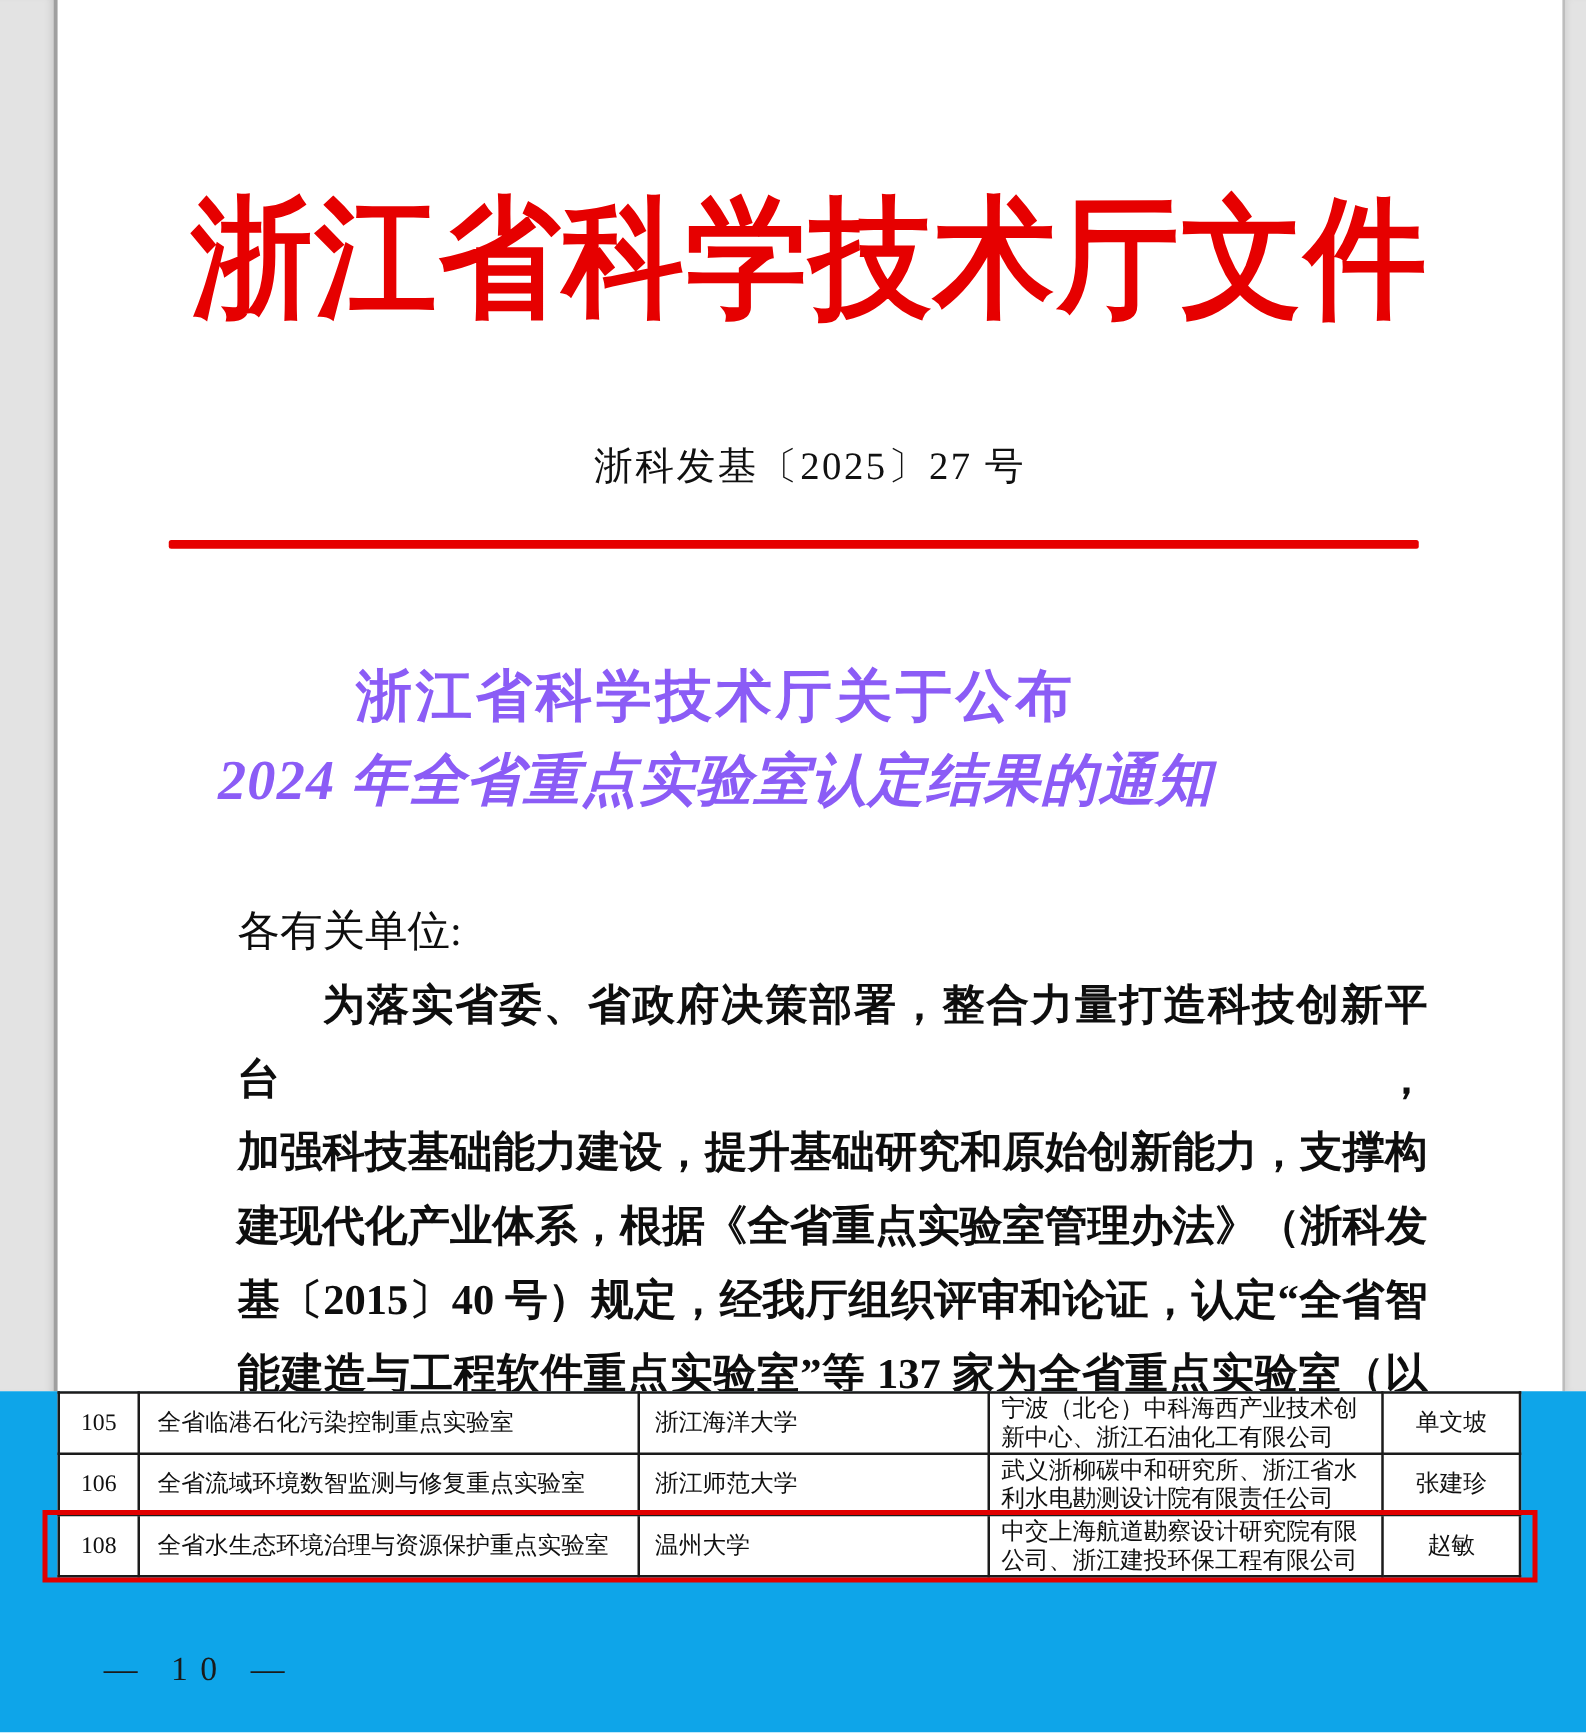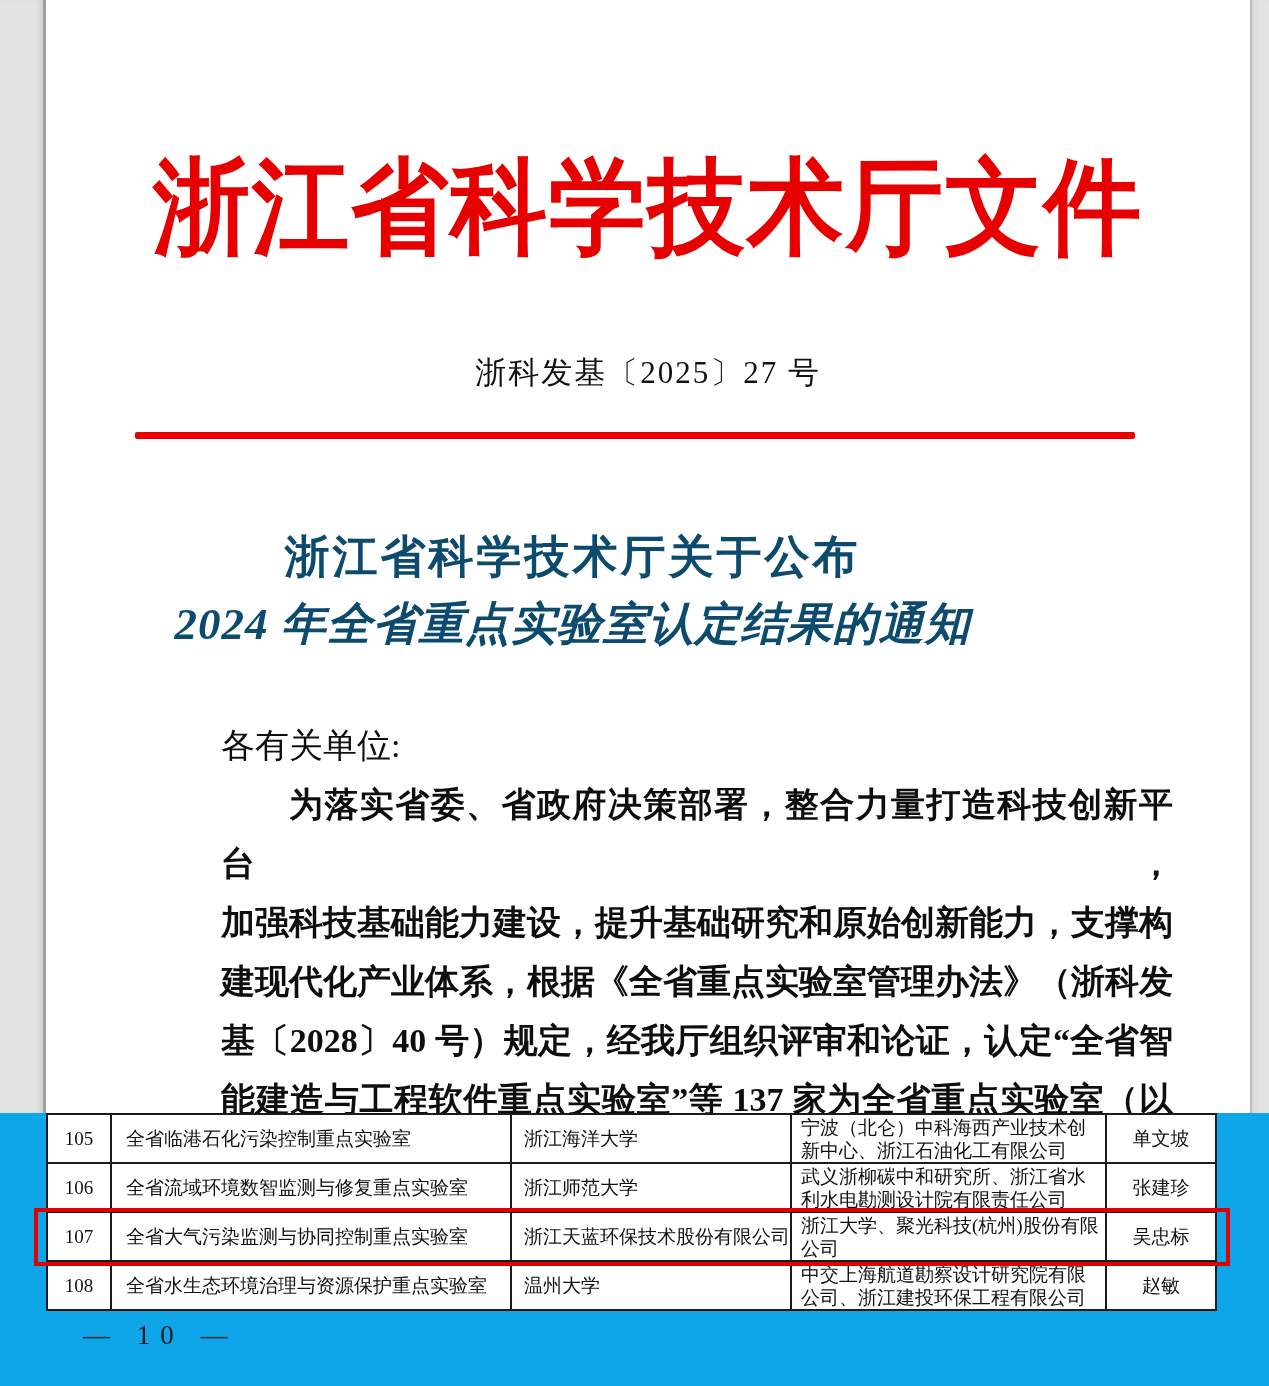--- a/index.html
+++ b/index.html
@@ -30,28 +30,28 @@
   .doc-number {
     position: absolute; left: 46px; top: 352px; width: 1204px;
     text-align: center; font-size: 31px; color: #111; letter-spacing: 2px;
   }
   .red-rule {
     position: absolute; left: 135px; top: 432px; width: 1000px; height: 7px;
     background: #e60000; border-radius: 2px;
   }
   .notice-title { 
     position: absolute; left: 46px; width: 1053px; text-align: center;
-    font-size: 45px; font-weight: bold; color: #0c4a6e; white-space: nowrap;
+    font-size: 45px; font-weight: bold; color: #8b5cf6; white-space: nowrap;
   }
   .notice-line1 { top: 527px; letter-spacing: 3px; }
   .notice-line2 { top: 594px; letter-spacing: 1px; font-style: italic; }
 
   .body-text {
     position: absolute; left: 190px; top: 716px; width: 952px;
-    font-size: 34px; line-height: 59px; color: #0e0e0e; margin-left: 31px;
+    font-size: 34px; line-height: 59px; color: #0e0e0e;
   }
   .body-text .line { width: 100%; white-space: nowrap; }
   .body-text .fill { text-align: justify; text-align-last: justify; white-space: normal; font-weight: bold; }
   .body-text .indent { text-indent: 2em; }
 
   
   .table-section { position: absolute; left: 0; top: 1113px; width: 1269px; height: 273px; background: #0ea5e9; }
 
   table.results {
     position: absolute; left: 46px; top: 0px;
@@ -97,21 +97,21 @@
   <div class="red-rule"></div>
 
   <div class="notice-title notice-line1">浙江省科学技术厅关于公布</div>
   <div class="notice-title notice-line2">2024 年全省重点实验室认定结果的通知</div>
 
   <div class="body-text">
     <div class="line">各有关单位:</div>
     <div class="line fill indent">为落实省委、省政府决策部署，整合力量打造科技创新平台，</div>
     <div class="line fill">加强科技基础能力建设，提升基础研究和原始创新能力，支撑构</div>
     <div class="line fill">建现代化产业体系，根据《全省重点实验室管理办法》（浙科发</div>
-    <div class="line fill">基〔2028〕40 号）规定，经我厅组织评审和论证，认定“全省智</div>
+    <div class="line fill">基〔2015〕40 号）规定，经我厅组织评审和论证，认定“全省智</div>
     <div class="line fill">能建造与工程软件重点实验室”等 137 家为全省重点实验室（以</div>
     <div class="line">下简称“实验室”）。现将有关事项通知如下:</div>
   </div>
 
   <div class="table-section">
 
     <table class="results">
       <colgroup>
         <col style="width:64px">
           <col style="width:400px">
@@ -128,27 +128,20 @@
           <td class="c-director">单文坡</td>
         </tr>
         <tr>
           <td class="c-no">106</td>
           <td class="c-lab">全省流域环境数智监测与修复重点实验室</td>
           <td class="c-host">浙江师范大学</td>
           <td class="c-partners">武义浙柳碳中和研究所、浙江省水利水电勘测设计院有限责任公司</td>
           <td class="c-director">张建珍</td>
         </tr>
         <tr>
-          <td class="c-no">107</td>
-          <td class="c-lab">全省大气污染监测与协同控制重点实验室</td>
-          <td class="c-host">浙江天蓝环保技术股份有限公司</td>
-          <td class="c-partners">浙江大学、聚光科技(杭州)股份有限公司</td>
-          <td class="c-director">吴忠标</td>
-        </tr>
-        <tr>
           <td class="c-no">108</td>
           <td class="c-lab">全省水生态环境治理与资源保护重点实验室</td>
           <td class="c-host">温州大学</td>
           <td class="c-partners">中交上海航道勘察设计研究院有限公司、浙江建投环保工程有限公司</td>
           <td class="c-director">赵敏</td>
         </tr>
       </tbody>
     </table>
 
     <div class="highlight-box"></div>

